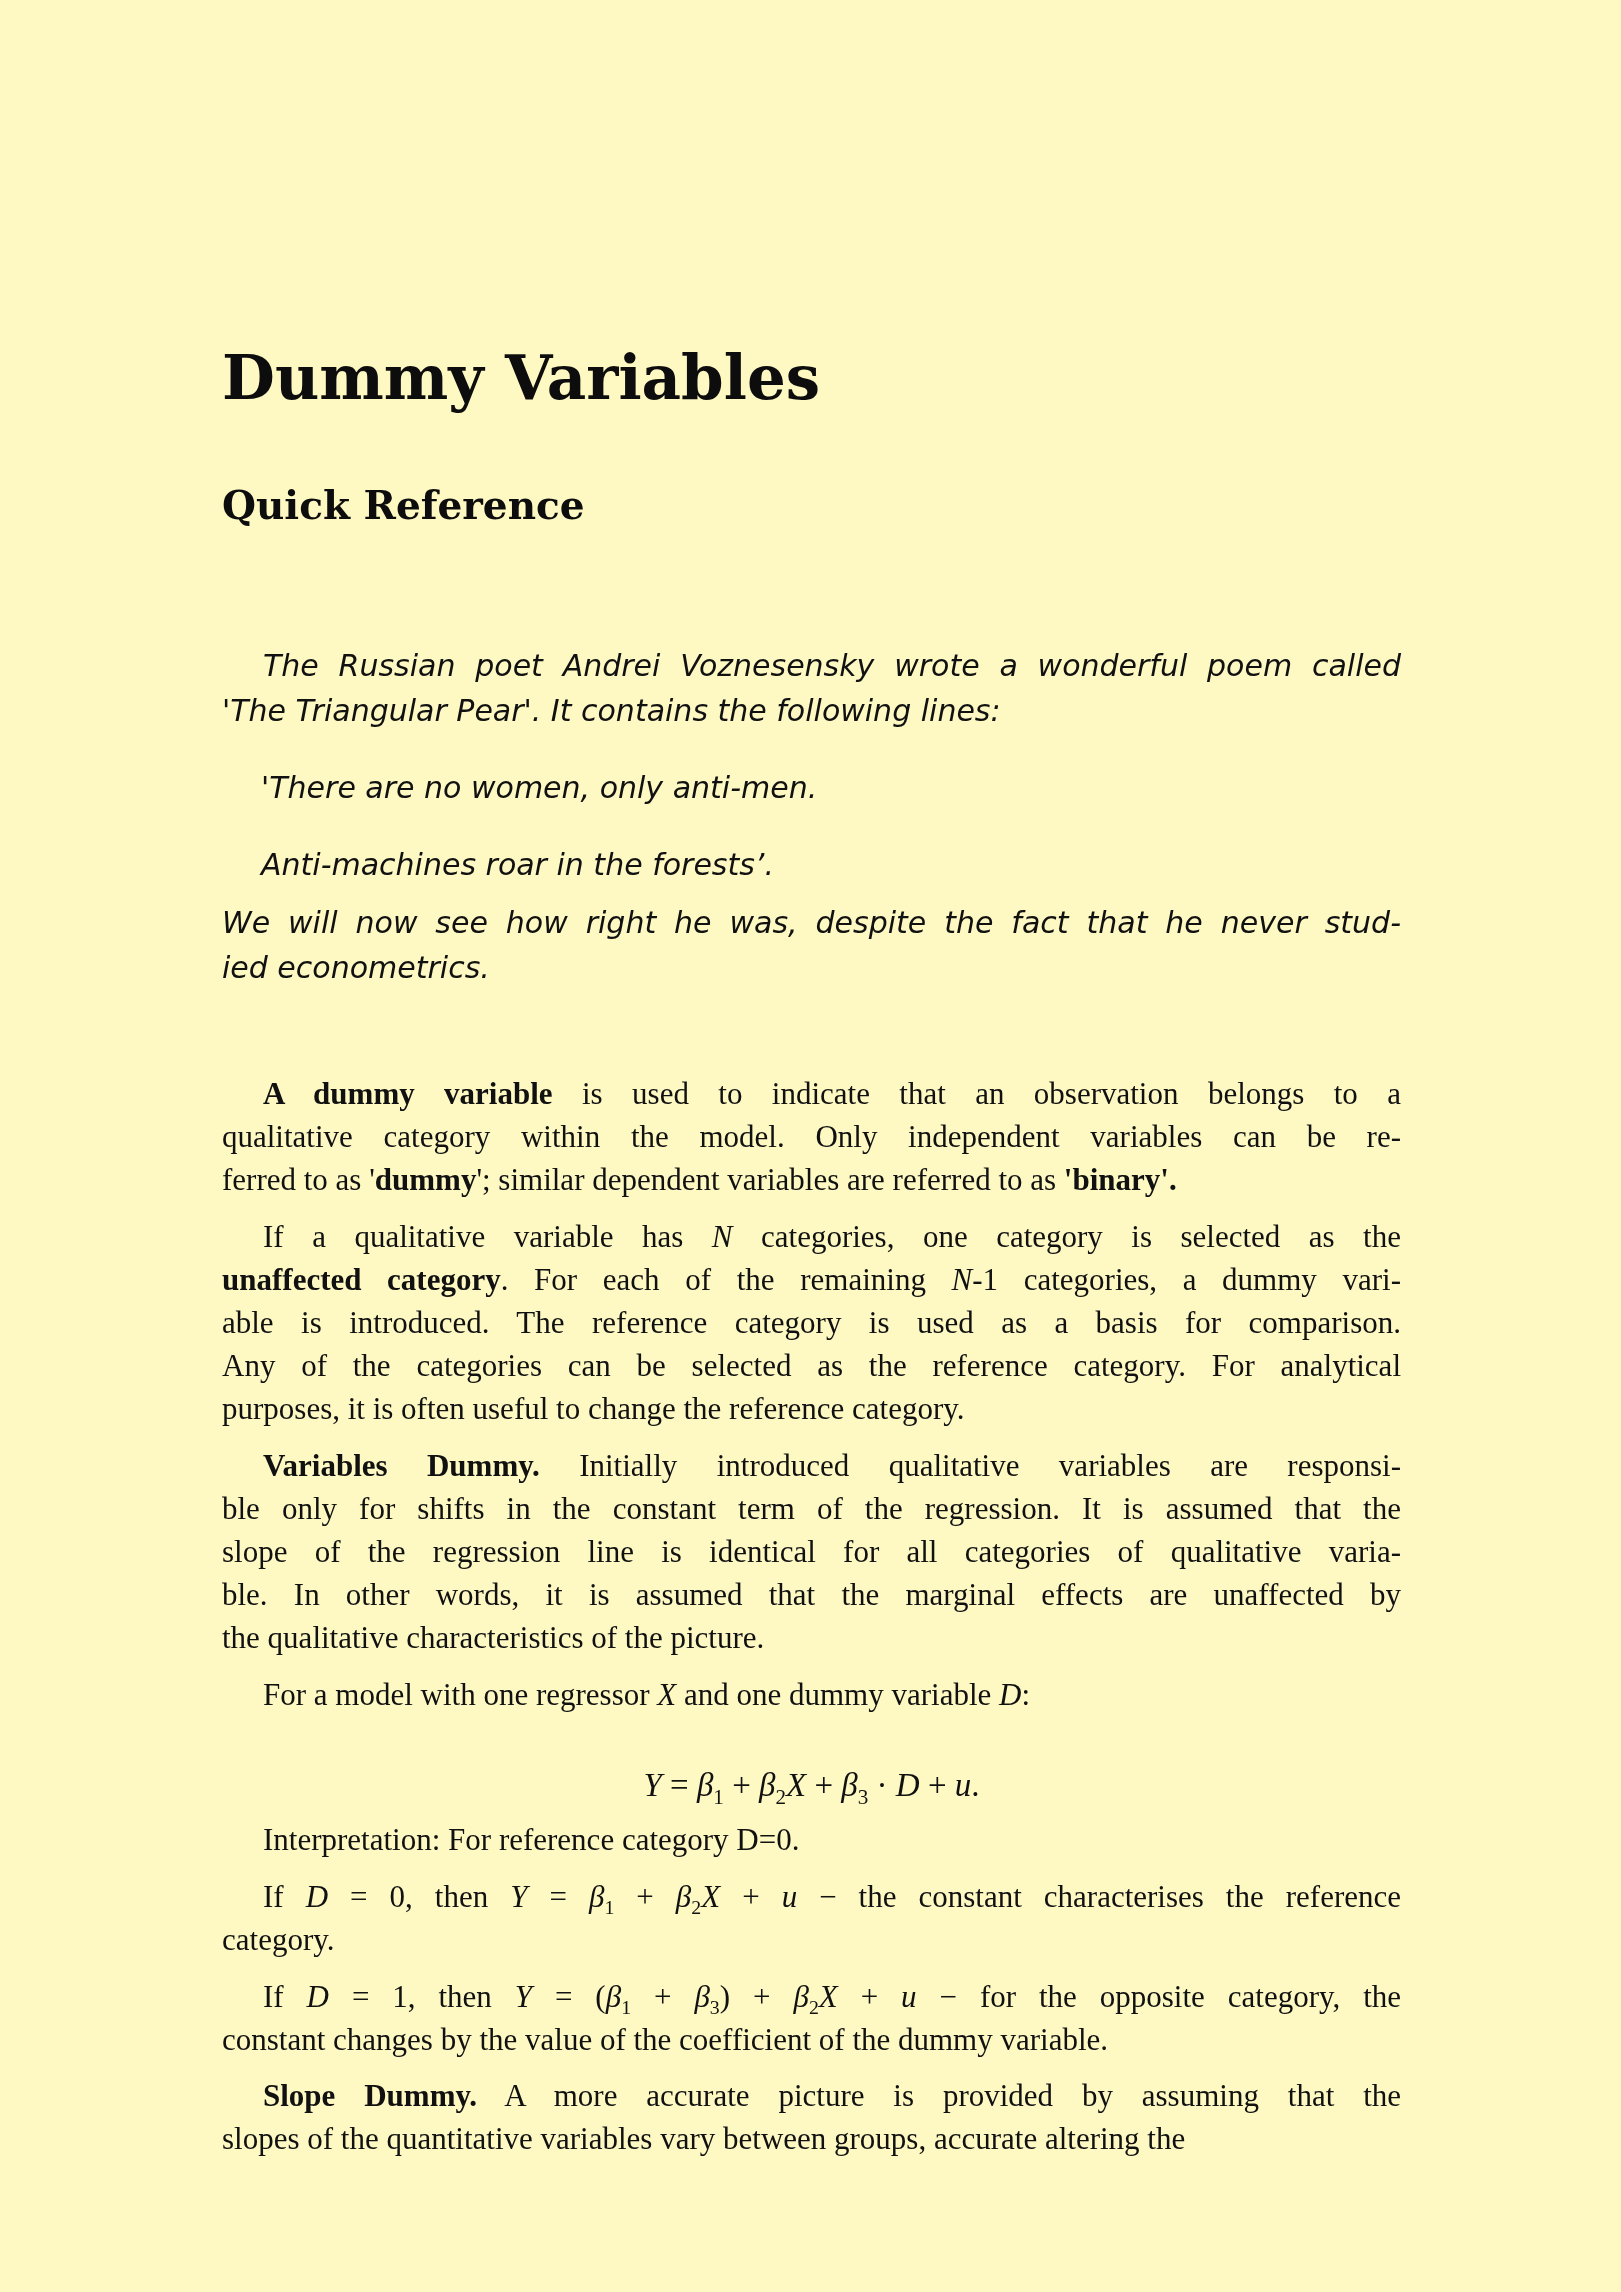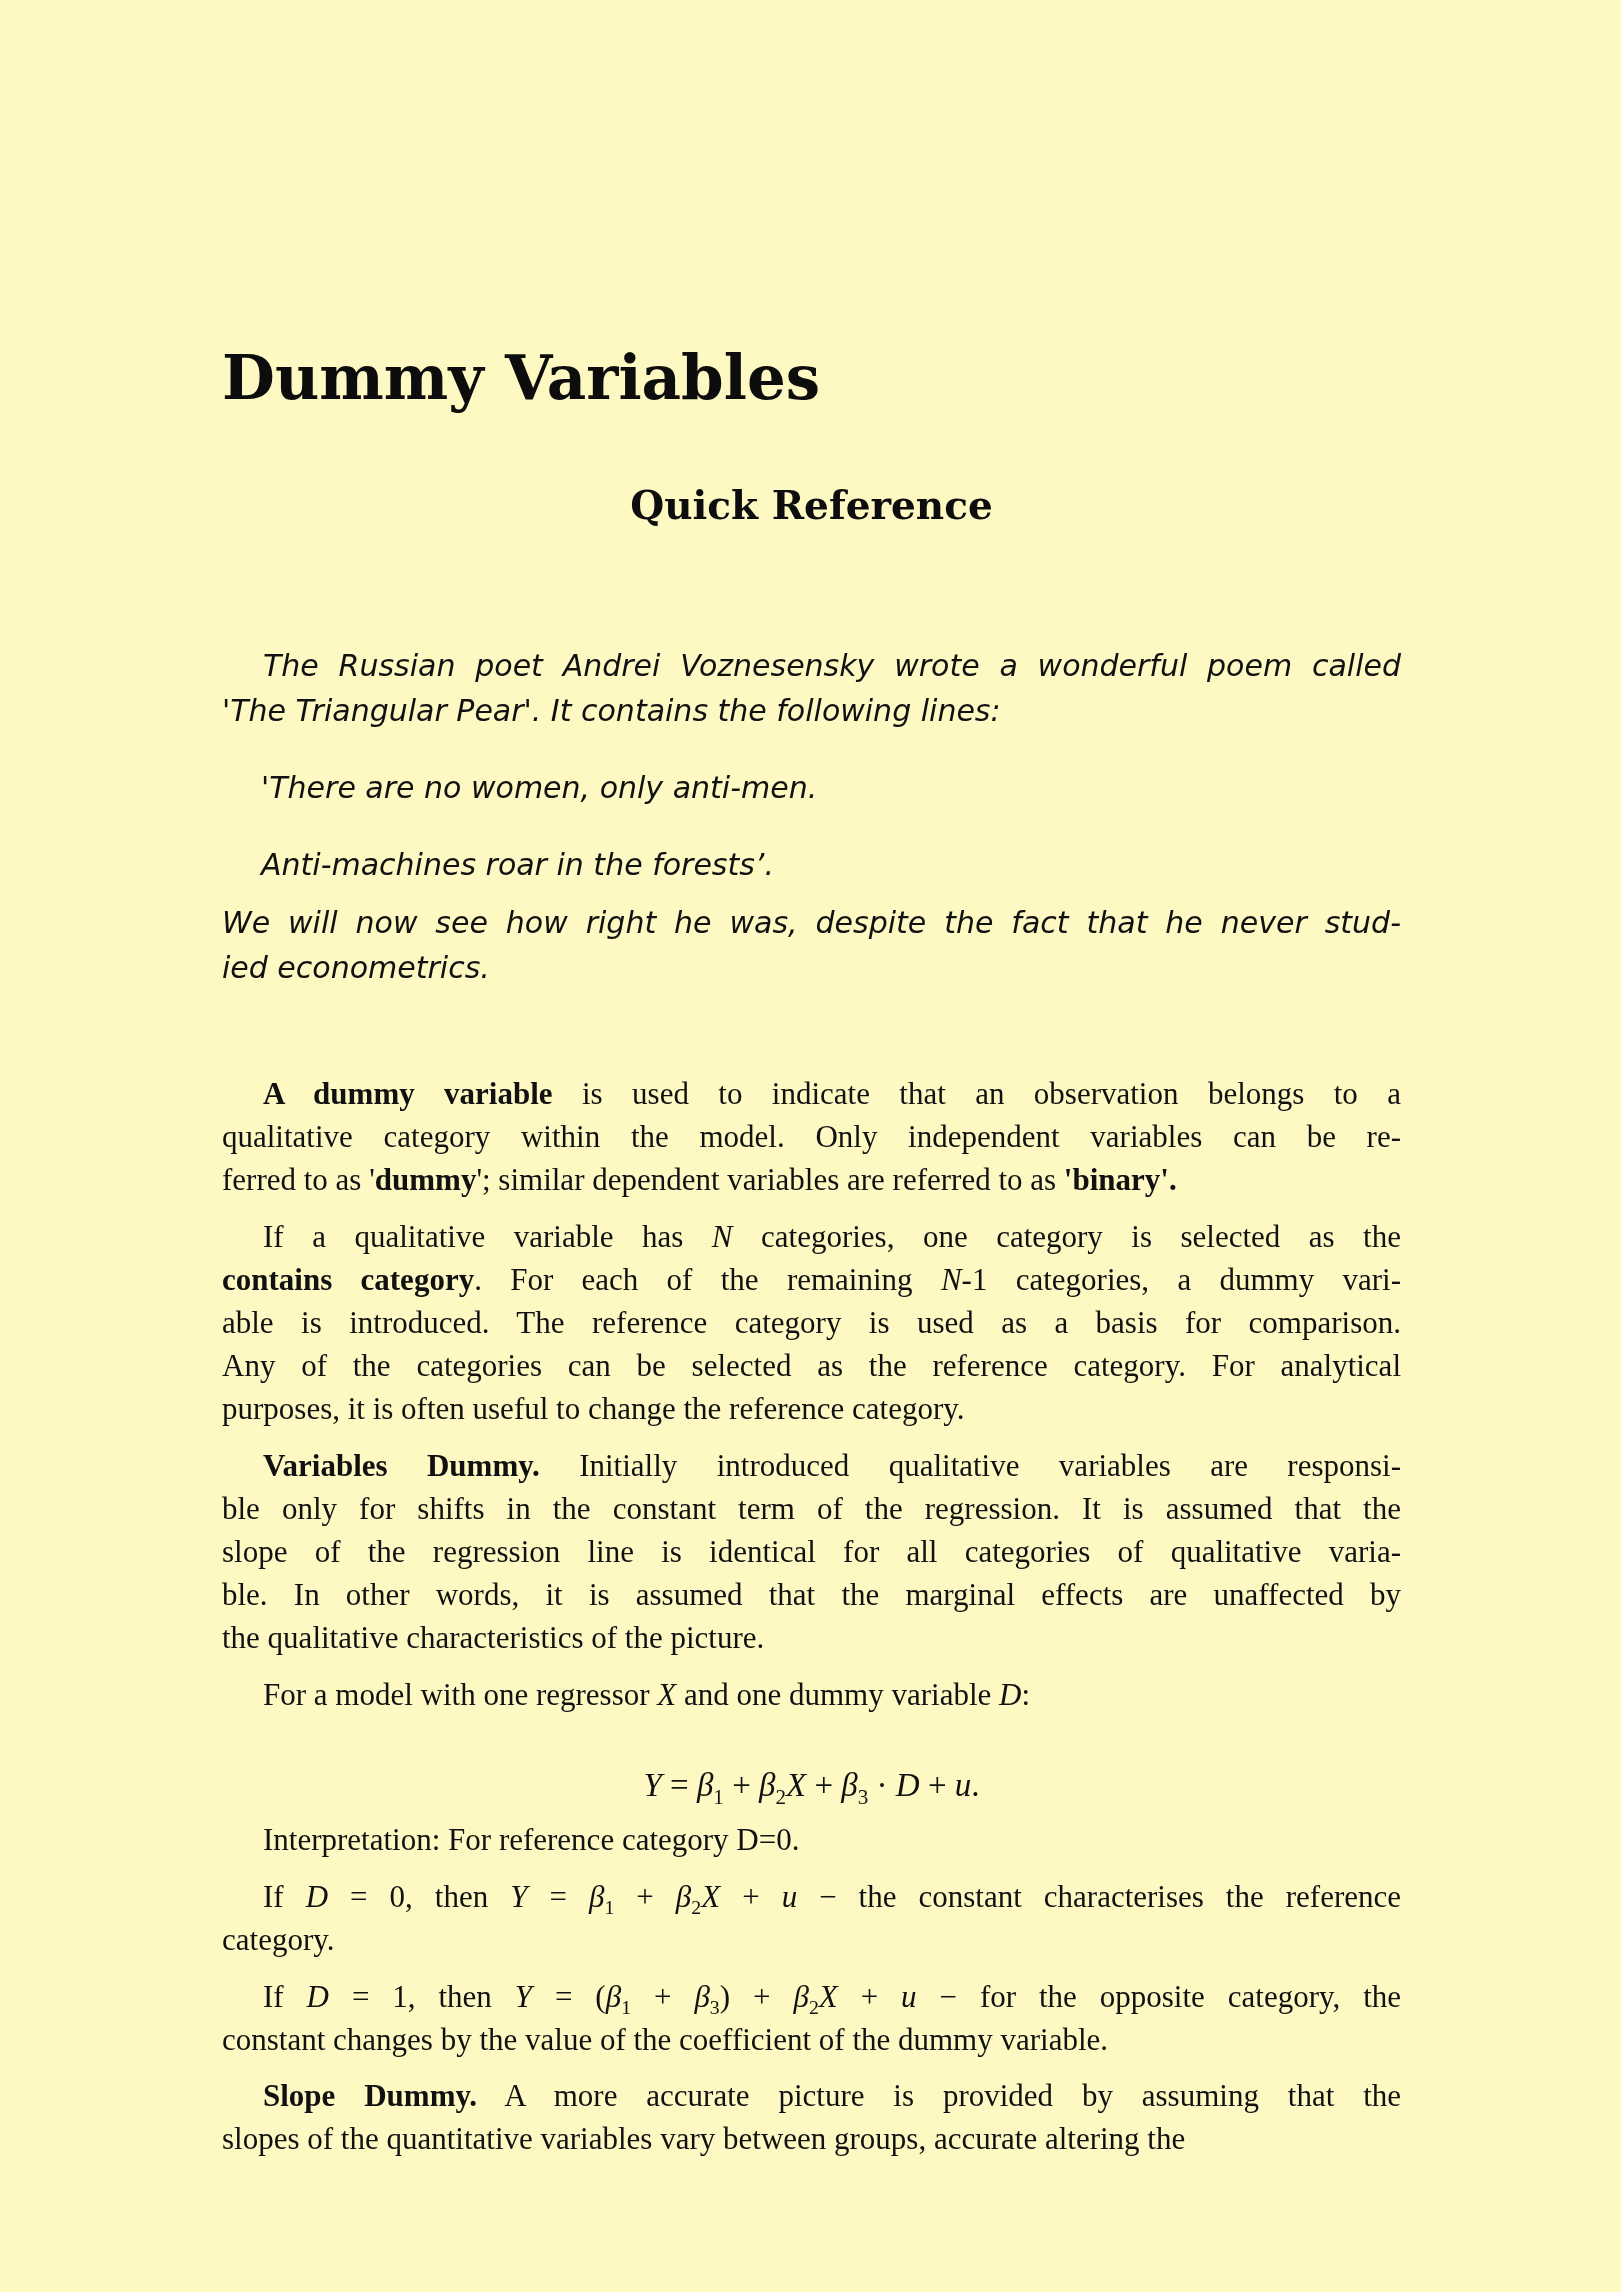--- a/index.html
+++ b/index.html
@@ -23,21 +23,20 @@
     line-height: 1.08;
     color: #0d0d0d;
   }
   h2.doc-subtitle {
     margin: 73px 0 0 0;
     font-family: "DejaVu Serif", serif;
     font-weight: bold;
     font-size: 39px;
     line-height: 1.1;
     color: #0d0d0d;
-    text-align: center;
   }
   .epigraph {
     margin-top: 116px;
     font-family: "DejaVu Sans", sans-serif;
     font-style: italic;
     font-size: 30px;
     line-height: 45px;
   }
   .epi-para { margin: 0; }
   .epi-para + .epi-para { margin-top: 13.7px; }
@@ -83,21 +82,21 @@
   </section>
 
   <section class="body-text">
     <div class="para indent">
         <div class="line first"><b>A dummy variable</b> is used to indicate that an observation belongs to a</div>
         <div class="line">qualitative category within the model. Only independent variables can be re-</div>
         <div class="line last">ferred to as '<b>dummy</b>'; similar dependent variables are referred to as <b>'binary'.</b></div>
       </div>
     <div class="para indent">
         <div class="line first">If a qualitative variable has <i>N</i> categories, one category is selected as the</div>
-        <div class="line"><b>contains category</b>. For each of the remaining <i>N</i>-1 categories, a dummy vari-</div>
+        <div class="line"><b>unaffected category</b>. For each of the remaining <i>N</i>-1 categories, a dummy vari-</div>
         <div class="line">able is introduced. The reference category is used as a basis for comparison.</div>
         <div class="line">Any of the categories can be selected as the reference category. For analytical</div>
         <div class="line last">purposes, it is often useful to change the reference category.</div>
       </div>
     <div class="para indent">
         <div class="line first"><b>Variables Dummy.</b> Initially introduced qualitative variables are responsi-</div>
         <div class="line">ble only for shifts in the constant term of the regression. It is assumed that the</div>
         <div class="line">slope of the regression line is identical for all categories of qualitative varia-</div>
         <div class="line">ble. In other words, it is assumed that the marginal effects are unaffected by</div>
         <div class="line last">the qualitative characteristics of the picture.</div>

